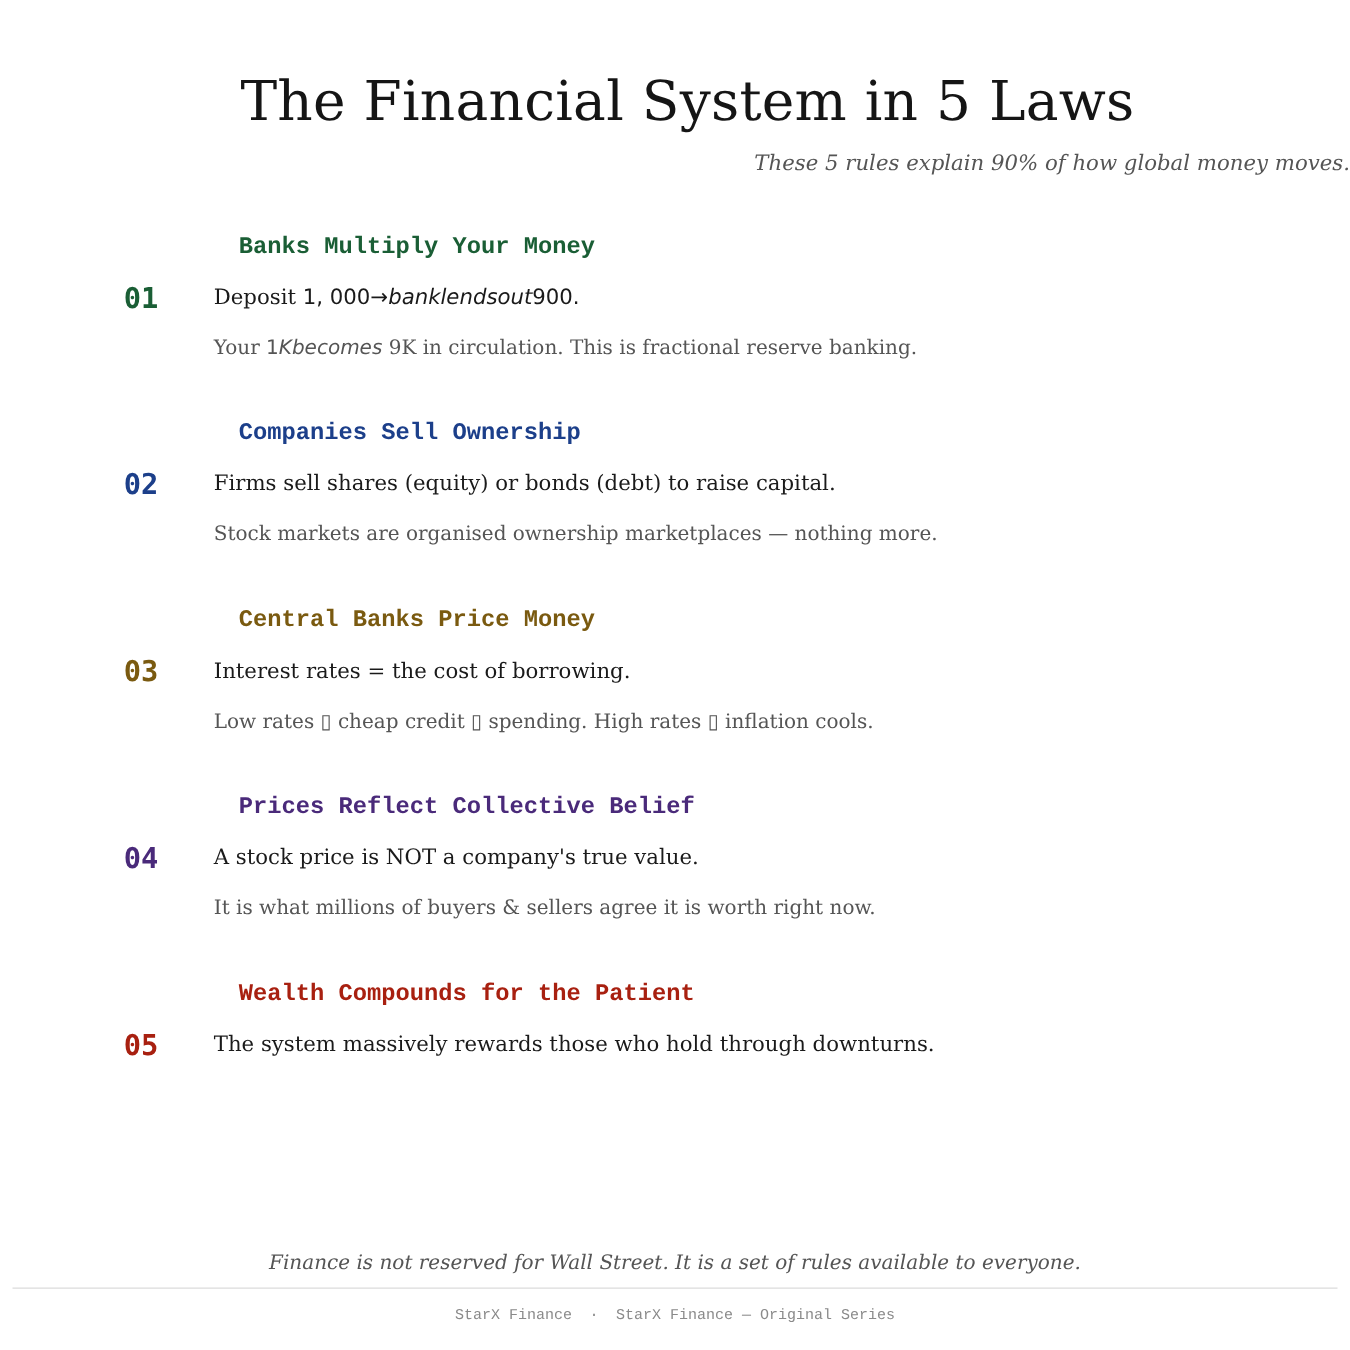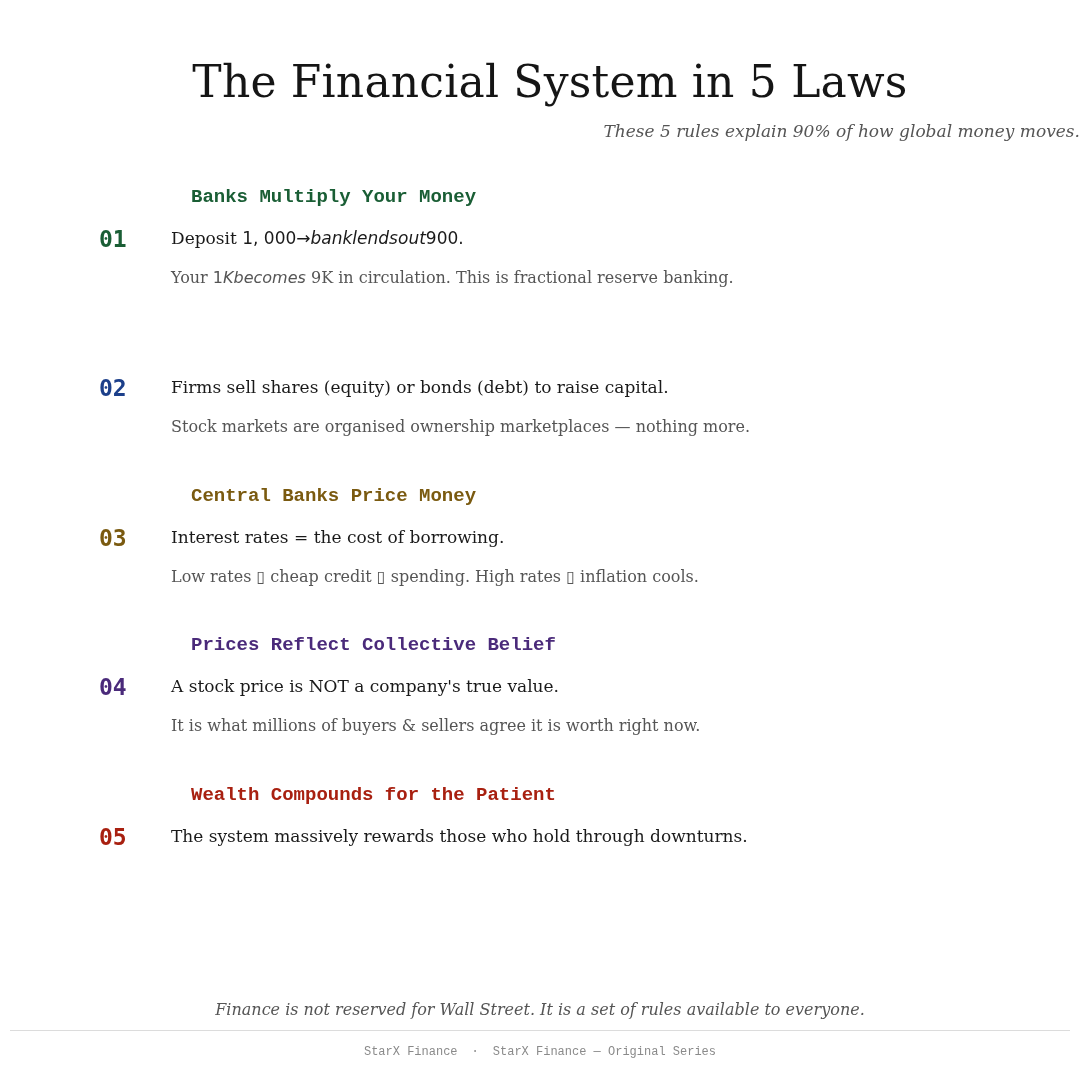--- a/index.html
+++ b/index.html
@@ -54,20 +54,21 @@
 <div class="subtitle">These 5 rules explain 90% of how global money moves.</div>
 
 <div class="law" style="top:186px">
   <div class="law-heading" style="color:#1a5e35">Banks Multiply Your Money</div>
   <div class="law-num" style="color:#1a5e35">01</div>
   <div class="law-main"><span>Deposit </span><span class="math"><span>1, 000→</span><i>banklendsout</i><span>900.</span></span></div>
   <div class="law-sub"><span>Your </span><span class="math"><span>1</span><i>Kbecomes</i></span><span> 9K in circulation. This is fractional reserve banking.</span></div>
 </div>
 
 <div class="law" style="top:335px">
+  <div class="law-heading" style="color:#1c3f8a">Companies Sell Ownership</div>
   <div class="law-num" style="color:#1c3f8a">02</div>
   <div class="law-main">Firms sell shares (equity) or bonds (debt) to raise capital.</div>
   <div class="law-sub">Stock markets are organised ownership marketplaces — nothing more.</div>
 </div>
 
 <div class="law" style="top:485px">
   <div class="law-heading" style="color:#7a5a10">Central Banks Price Money</div>
   <div class="law-num" style="color:#7a5a10">03</div>
   <div class="law-main">Interest rates = the cost of borrowing.</div>
   <div class="law-sub">Low rates ▯ cheap credit ▯ spending. High rates ▯ inflation cools.</div>

